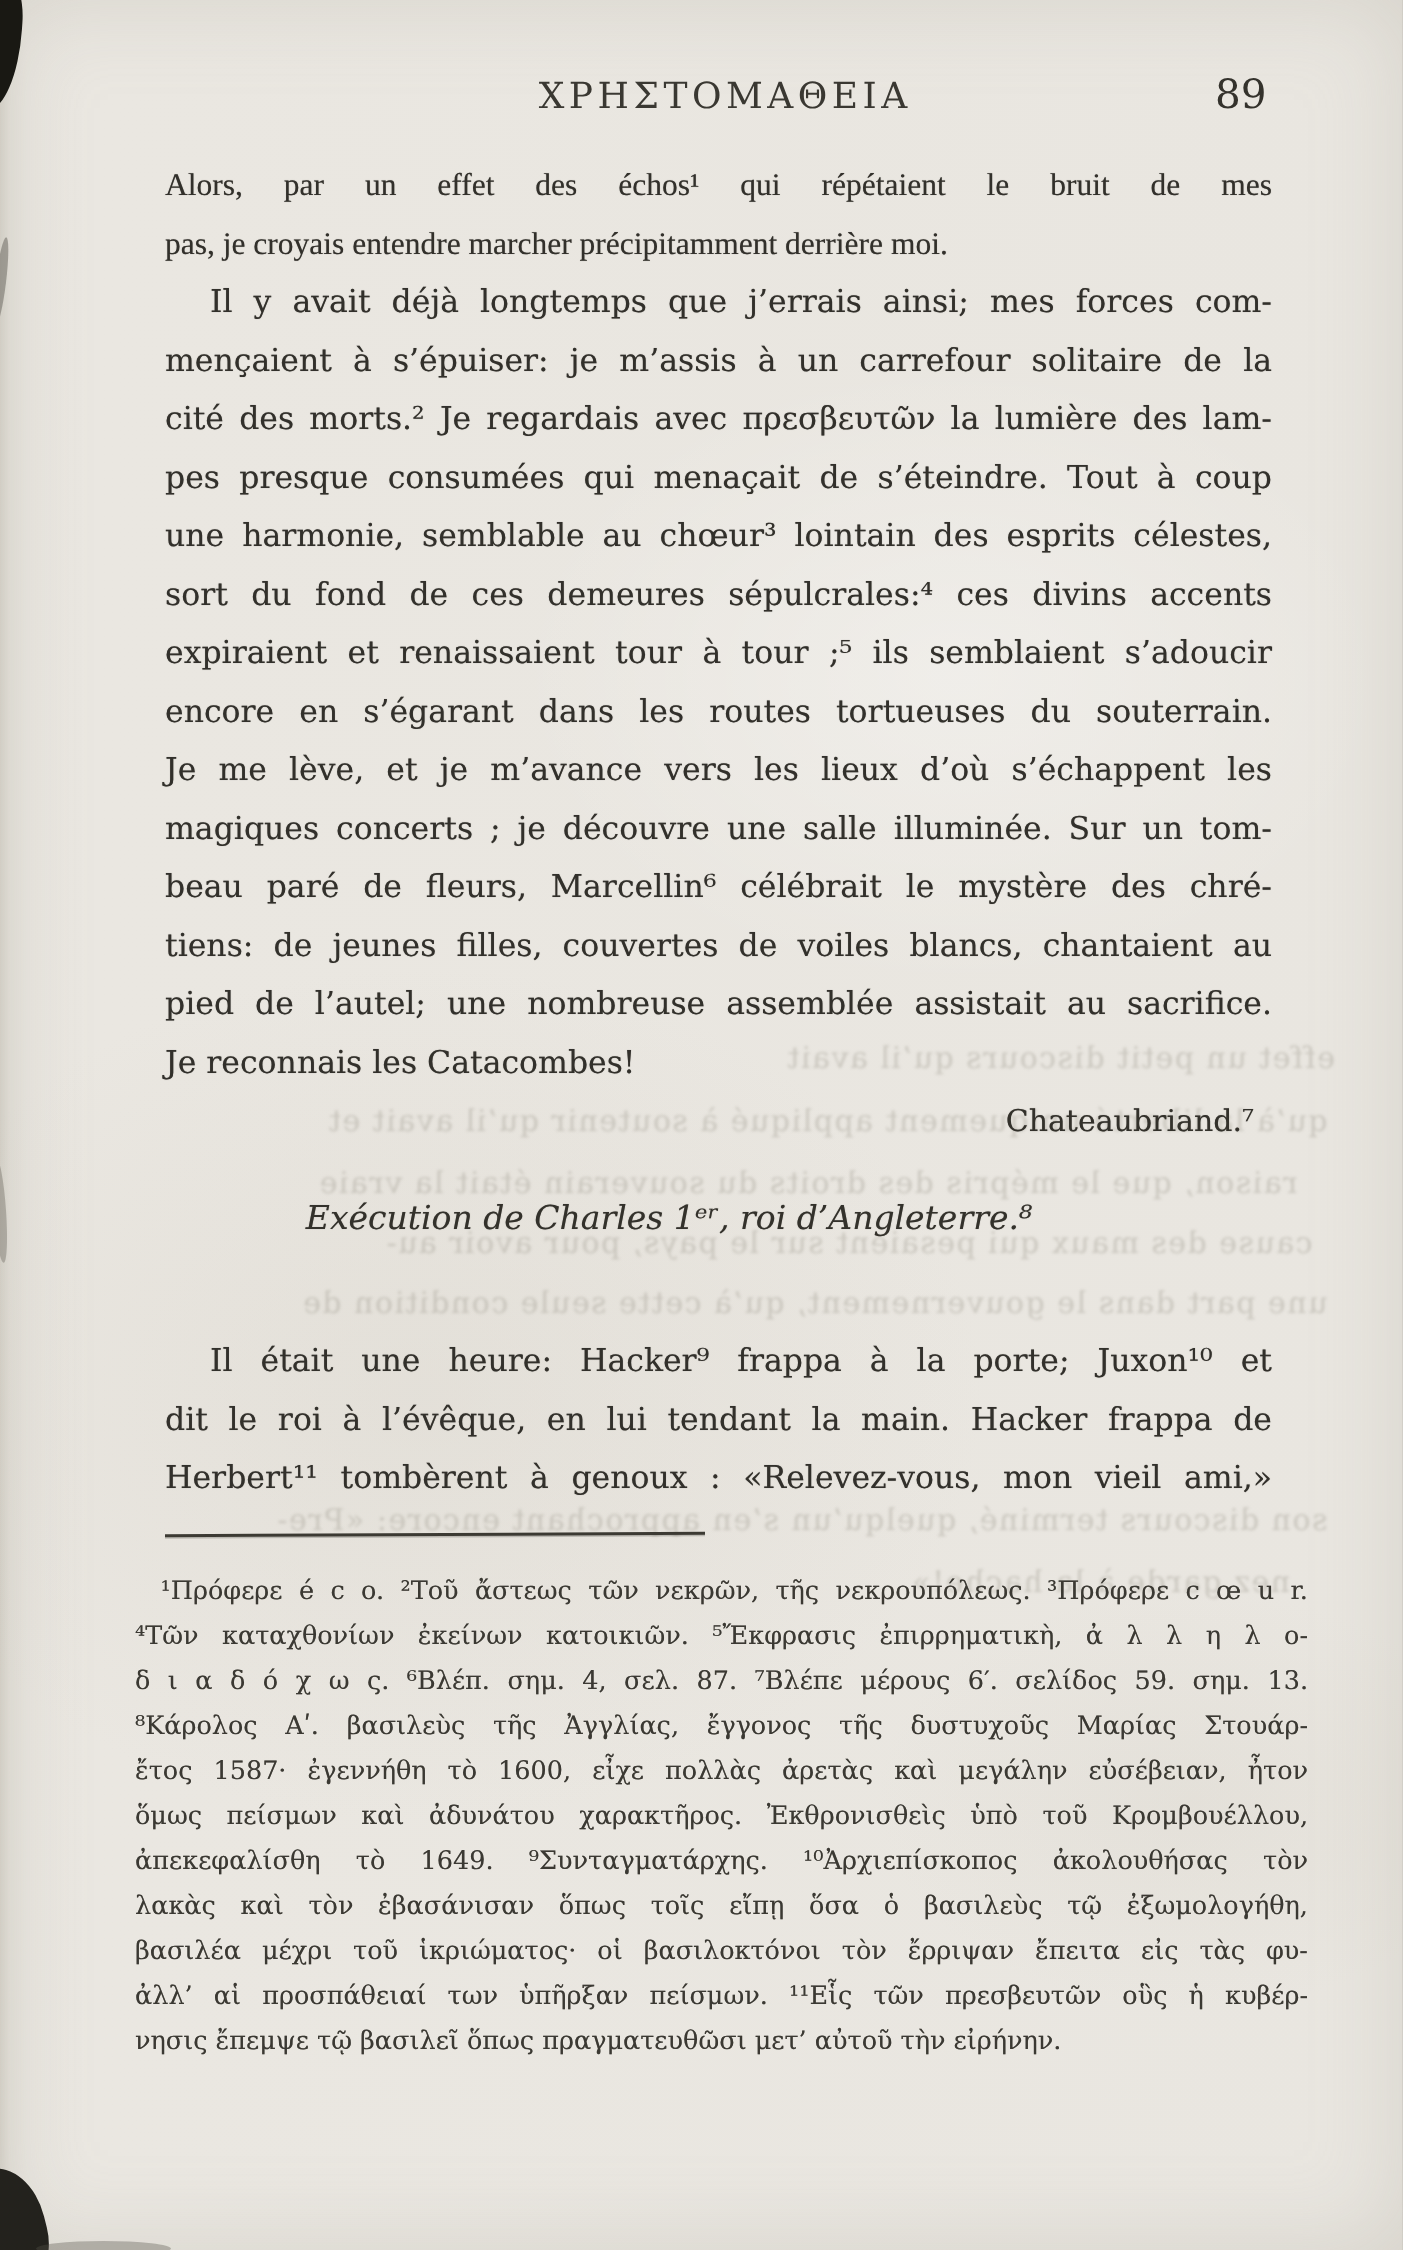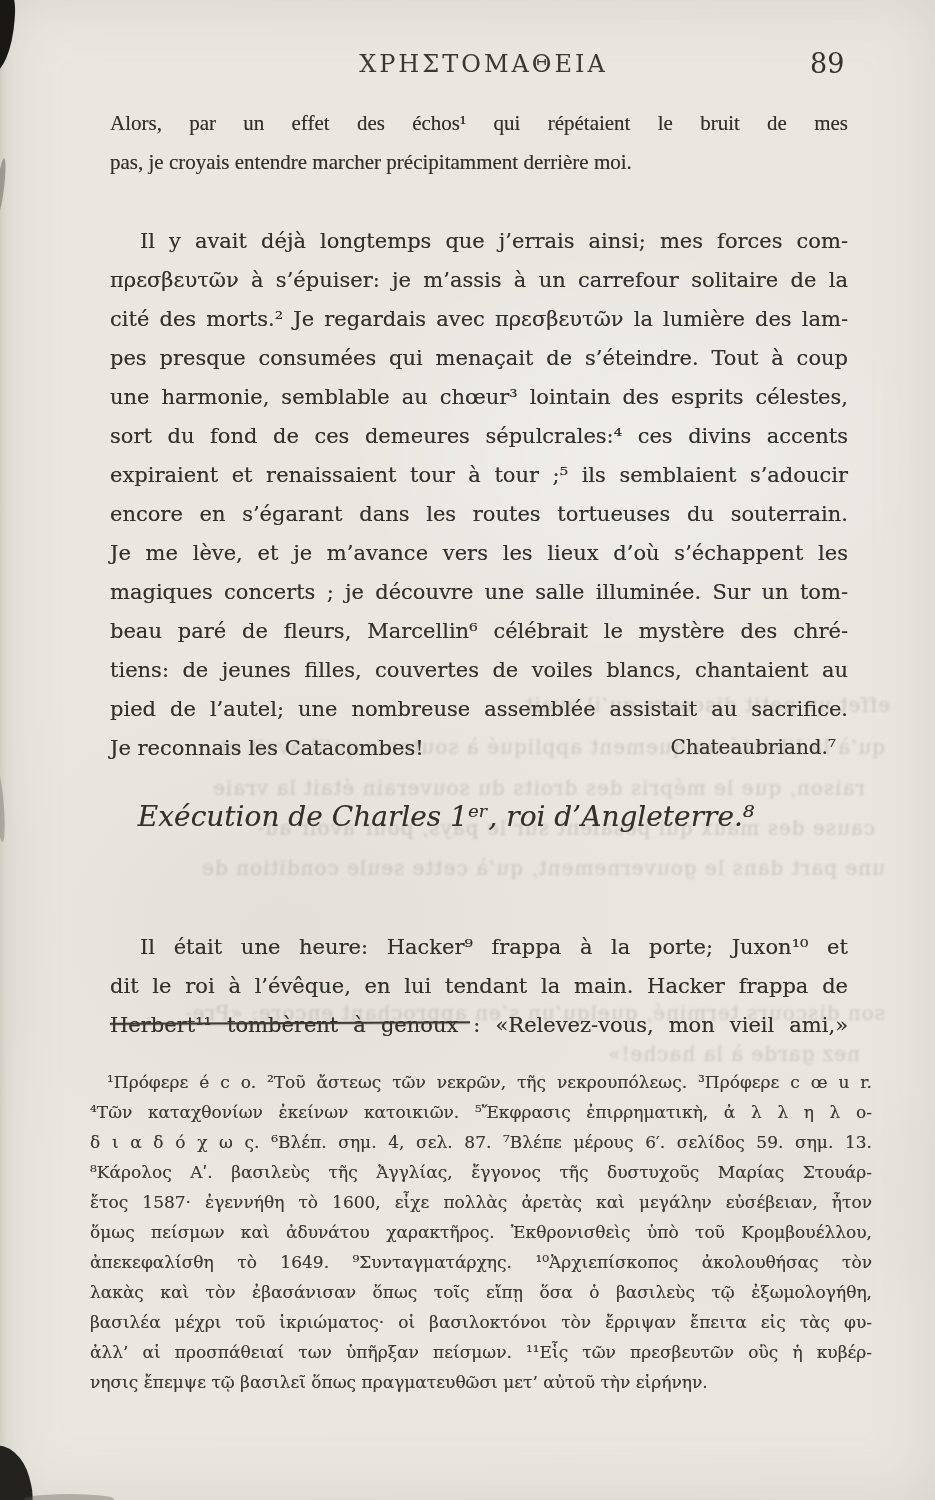--- a/index.html
+++ b/index.html
@@ -60,46 +60,46 @@
   
   .bodytext{position:absolute;left:110px;width:738px;}
   .main-block{top:104px;}
   .bline{
     height:39px;line-height:39px;font-size:21px;
     text-align:justify;text-align-last:justify;
     white-space:nowrap;
     text-shadow:0 0 0.5px rgba(48,46,40,0.55);
   }
   .para-end .bline:last-child{text-align-last:left;}
-  .indent-first .bline:first-child{padding-left:30px;margin-top:40px;}
+  .indent-first .bline:first-child{padding-left:30px;}
   .attribution{
     position:absolute;top:735px;left:0;width:812px;
     text-align:right;font-size:20px;color:#33312b;
     text-shadow:0 0 0.5px rgba(48,46,40,0.5);
     margin-left:24px;
   }
   .section-heading{
     position:absolute;top:800px;left:110px;width:738px;
     padding-right:66px;box-sizing:border-box;
-    text-align:center;font-style:italic;font-size:28px;color:#33312b;
+    text-align:center;font-style:italic;font-size:22px;color:#33312b;
     text-shadow:0 0 0.5px rgba(48,46,40,0.5);
   }
   
   .fn-rule{
     position:absolute;top:1022px;left:110px;width:360px;height:2px;
     background:#3c3a33;transform:rotate(-0.25deg);
     box-shadow:0 1px 0 rgba(60,58,51,0.25);
   }
   .footnotes{position:absolute;top:1046px;left:90px;width:782px;}
   .footnotes .bline{
     height:30px;line-height:30px;font-size:17px;
     color:#3b3933;
     text-shadow:0 0 0.4px rgba(55,53,47,0.5);
   }
-  .footnotes .bline:first-child{padding-left:17px;margin-top:21px;}
+  .footnotes .bline:first-child{padding-left:17px;}
   .footnotes .bline:last-child{text-align-last:left;}
 </style>
 </head>
 <body>
 
 <div class="page">
 
   <div class="artifact corner-tl"></div>
   <div class="artifact edge-mark-a"></div>
   <div class="artifact edge-mark-b"></div>
@@ -119,21 +119,21 @@
     <span class="rh-num">89</span>
   </div>
 
   <div class="bodytext main-block para-end" style="top:104px;font-family:Liberation Serif, serif;">
       <div class="bline">Alors, par un effet des échos¹ qui répétaient le bruit de mes</div>
       <div class="bline">pas, je croyais entendre marcher précipitamment derrière moi.</div>
     </div>
 
   <div class="bodytext para-end indent-first" style="top:182px;">
       <div class="bline">Il y avait déjà longtemps que j’errais ainsi; mes forces com-</div>
-      <div class="bline">πρεσβευτῶν à s’épuiser: je m’assis à un carrefour solitaire de la</div>
+      <div class="bline">mençaient à s’épuiser: je m’assis à un carrefour solitaire de la</div>
       <div class="bline">cité des morts.² Je regardais avec πρεσβευτῶν la lumière des lam-</div>
       <div class="bline">pes presque consumées qui menaçait de s’éteindre. Tout à coup</div>
       <div class="bline">une harmonie, semblable au chœur³ lointain des esprits célestes,</div>
       <div class="bline">sort du fond de ces demeures sépulcrales:⁴  ces divins accents</div>
       <div class="bline">expiraient et renaissaient tour à tour ;⁵ ils semblaient s’adoucir</div>
       <div class="bline">encore en s’égarant dans les routes tortueuses du souterrain.</div>
       <div class="bline">Je me lève, et je m’avance vers les lieux d’où s’échappent les</div>
       <div class="bline">magiques concerts ; je découvre une salle illuminée. Sur un tom-</div>
       <div class="bline">beau paré de fleurs, Marcellin⁶ célébrait le mystère des chré-</div>
       <div class="bline">tiens: de jeunes filles, couvertes de voiles blancs, chantaient au</div>

